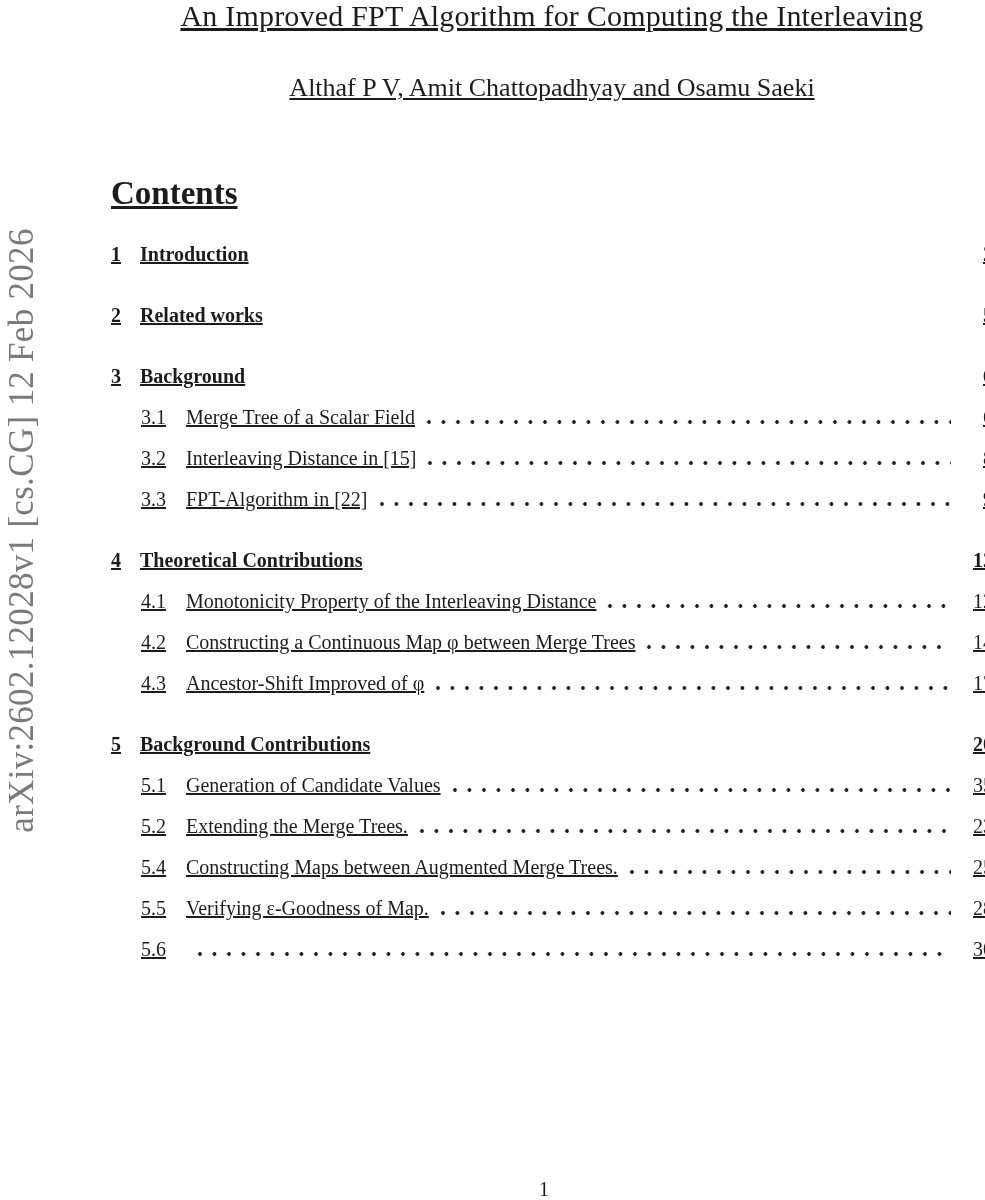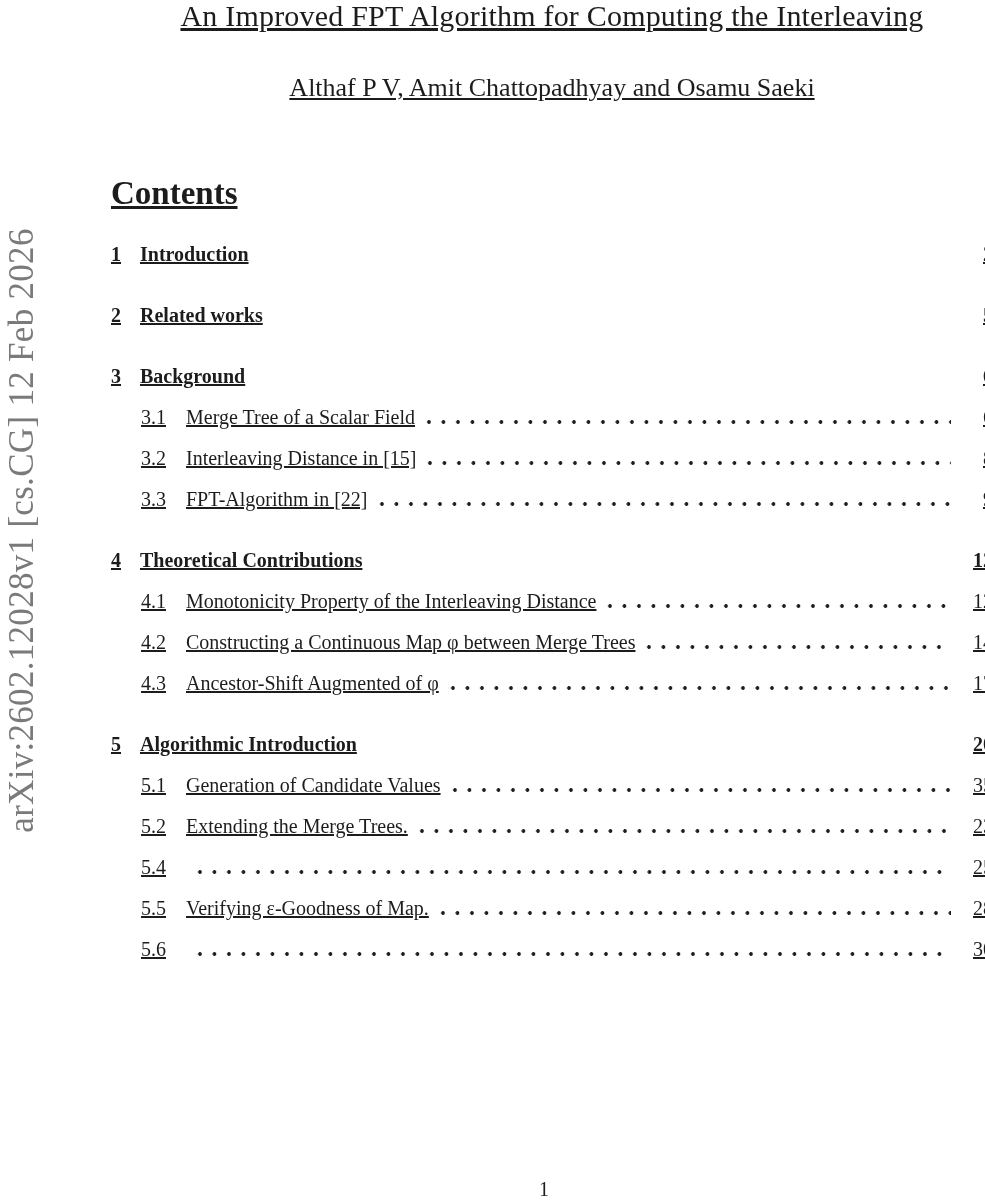--- a/index.html
+++ b/index.html
@@ -155,44 +155,45 @@
         <span class="toc-page">12</span>
       </div>
       <div class="toc-row l2">
         <span class="toc-num">4.2</span>
         <span class="toc-label">Constructing a Continuous Map φ between Merge Trees</span>
         <span class="leader"></span>
         <span class="toc-page">14</span>
       </div>
       <div class="toc-row l2">
         <span class="toc-num">4.3</span>
-        <span class="toc-label">Ancestor-Shift Augmented of φ</span>
+        <span class="toc-label">Ancestor-Shift Improved of φ</span>
         <span class="leader"></span>
         <span class="toc-page">17</span>
       </div>
       <div class="toc-row l1">
         <span class="toc-num">5</span>
-        <span class="toc-label">Algorithmic Introduction</span>
+        <span class="toc-label">Background Contributions</span>
         <span class="spacer"></span>
         <span class="toc-page">20</span>
       </div>
       <div class="toc-row l2">
         <span class="toc-num">5.1</span>
         <span class="toc-label">Generation of Candidate Values</span>
         <span class="leader"></span>
         <span class="toc-page">35</span>
       </div>
       <div class="toc-row l2">
         <span class="toc-num">5.2</span>
         <span class="toc-label">Extending the Merge Trees.</span>
         <span class="leader"></span>
         <span class="toc-page">23</span>
       </div>
       <div class="toc-row l2">
         <span class="toc-num">5.4</span>
+        <span class="toc-label">Constructing Maps between Augmented Merge Trees.</span>
         <span class="leader"></span>
         <span class="toc-page">25</span>
       </div>
       <div class="toc-row l2">
         <span class="toc-num">5.5</span>
         <span class="toc-label">Verifying ε-Goodness of Map.</span>
         <span class="leader"></span>
         <span class="toc-page">28</span>
       </div>
       <div class="toc-row l2">

